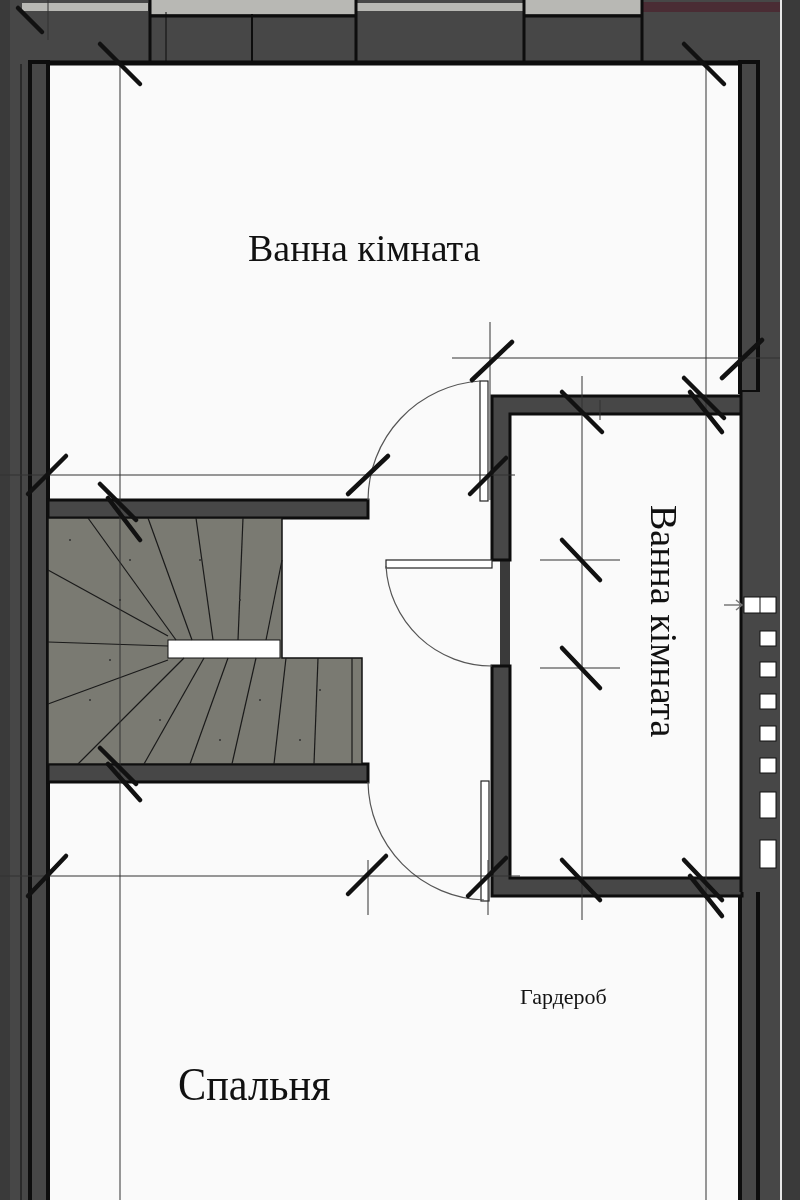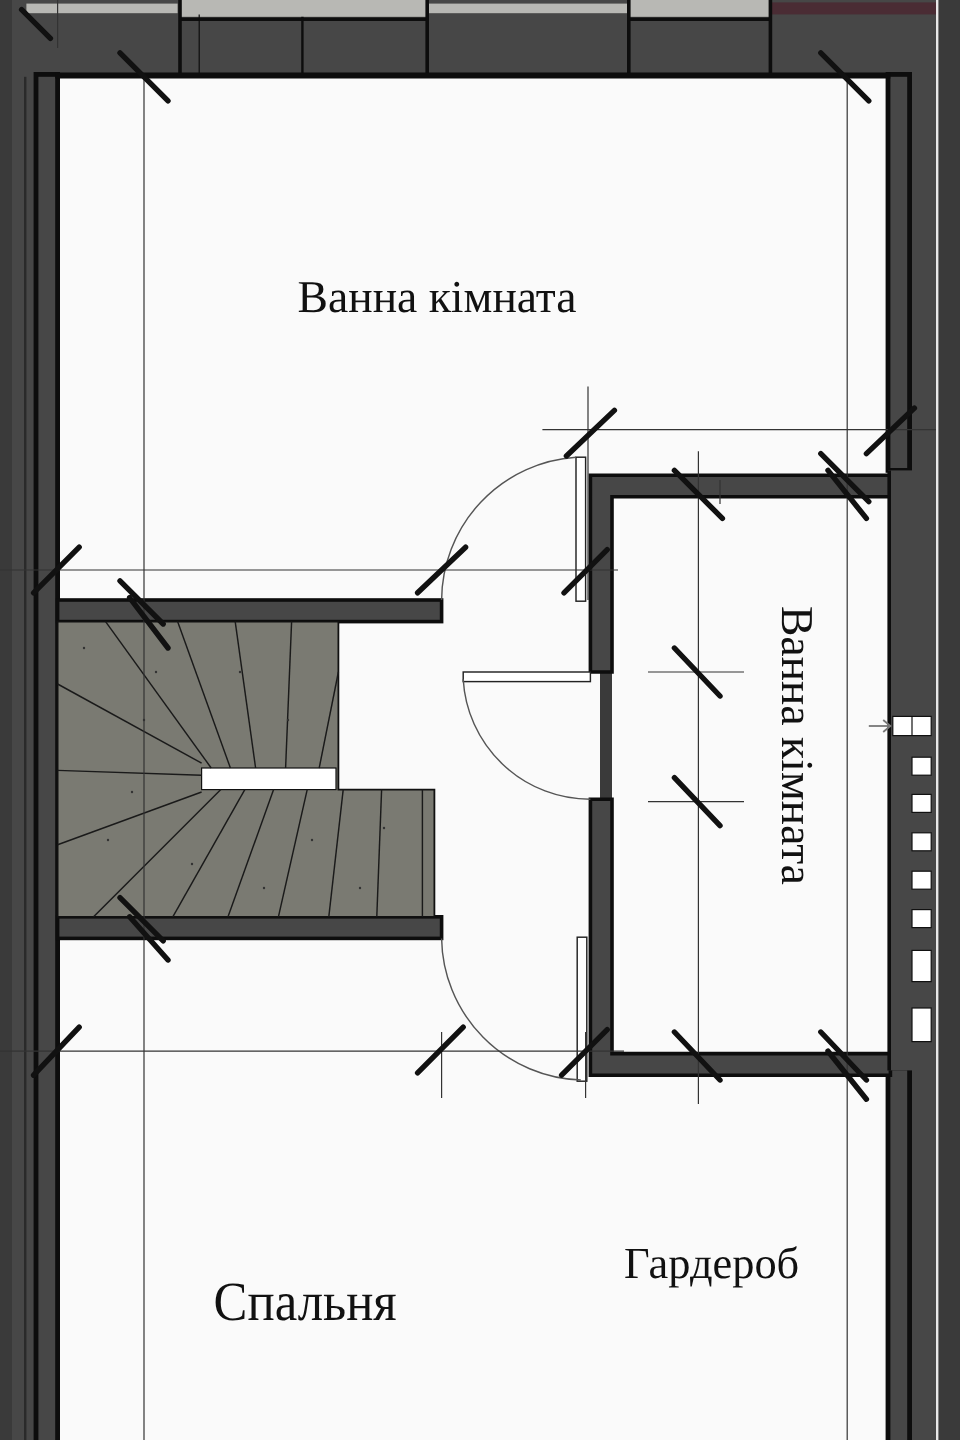--- a/index.html
+++ b/index.html
@@ -1,21 +1,21 @@
 <!DOCTYPE html>
 <html><head>
   <meta charset="utf-8">
   <style>
     html, body { margin: 0; padding: 0; }
     body { width: 800px; height: 1200px; overflow: hidden; background: #3a3a3a; position: relative; font-family: "Liberation Serif", "DejaVu Serif", serif; }
     #plan { position: absolute; left: 0; top: 0; width: 800px; height: 1200px; }
     .label { position: absolute; color: #111; white-space: nowrap; font-family: "Liberation Serif", "DejaVu Serif", serif; }
     .lbl-kids { left: 248px; top: 226px; font-size: 38px; }
     .lbl-bath { left: 630px; top: 505px; font-size: 38px; transform-origin: 0 0; transform: translate(56px, 0) rotate(90deg); }
-    .lbl-ward { left: 520px; top: 1032px; font-size: 37px; }
+    .lbl-ward { left: 520px; top: 984px; font-size: 22px; }
     .lbl-bed { left: 178px; top: 1058px; font-size: 46px; transform: scaleX(0.92); transform-origin: 0 0; }
   </style>
 </head>
 <body>
 
 <svg id="plan" viewBox="0 0 800 1200" xmlns="http://www.w3.org/2000/svg">
 
   <rect x="0" y="0" width="800" height="1200" fill="#3a3a3a"></rect>
   <rect x="10" y="0" width="38" height="1200" fill="#474747"></rect>
   <rect x="740" y="0" width="40" height="1200" fill="#474747"></rect>

